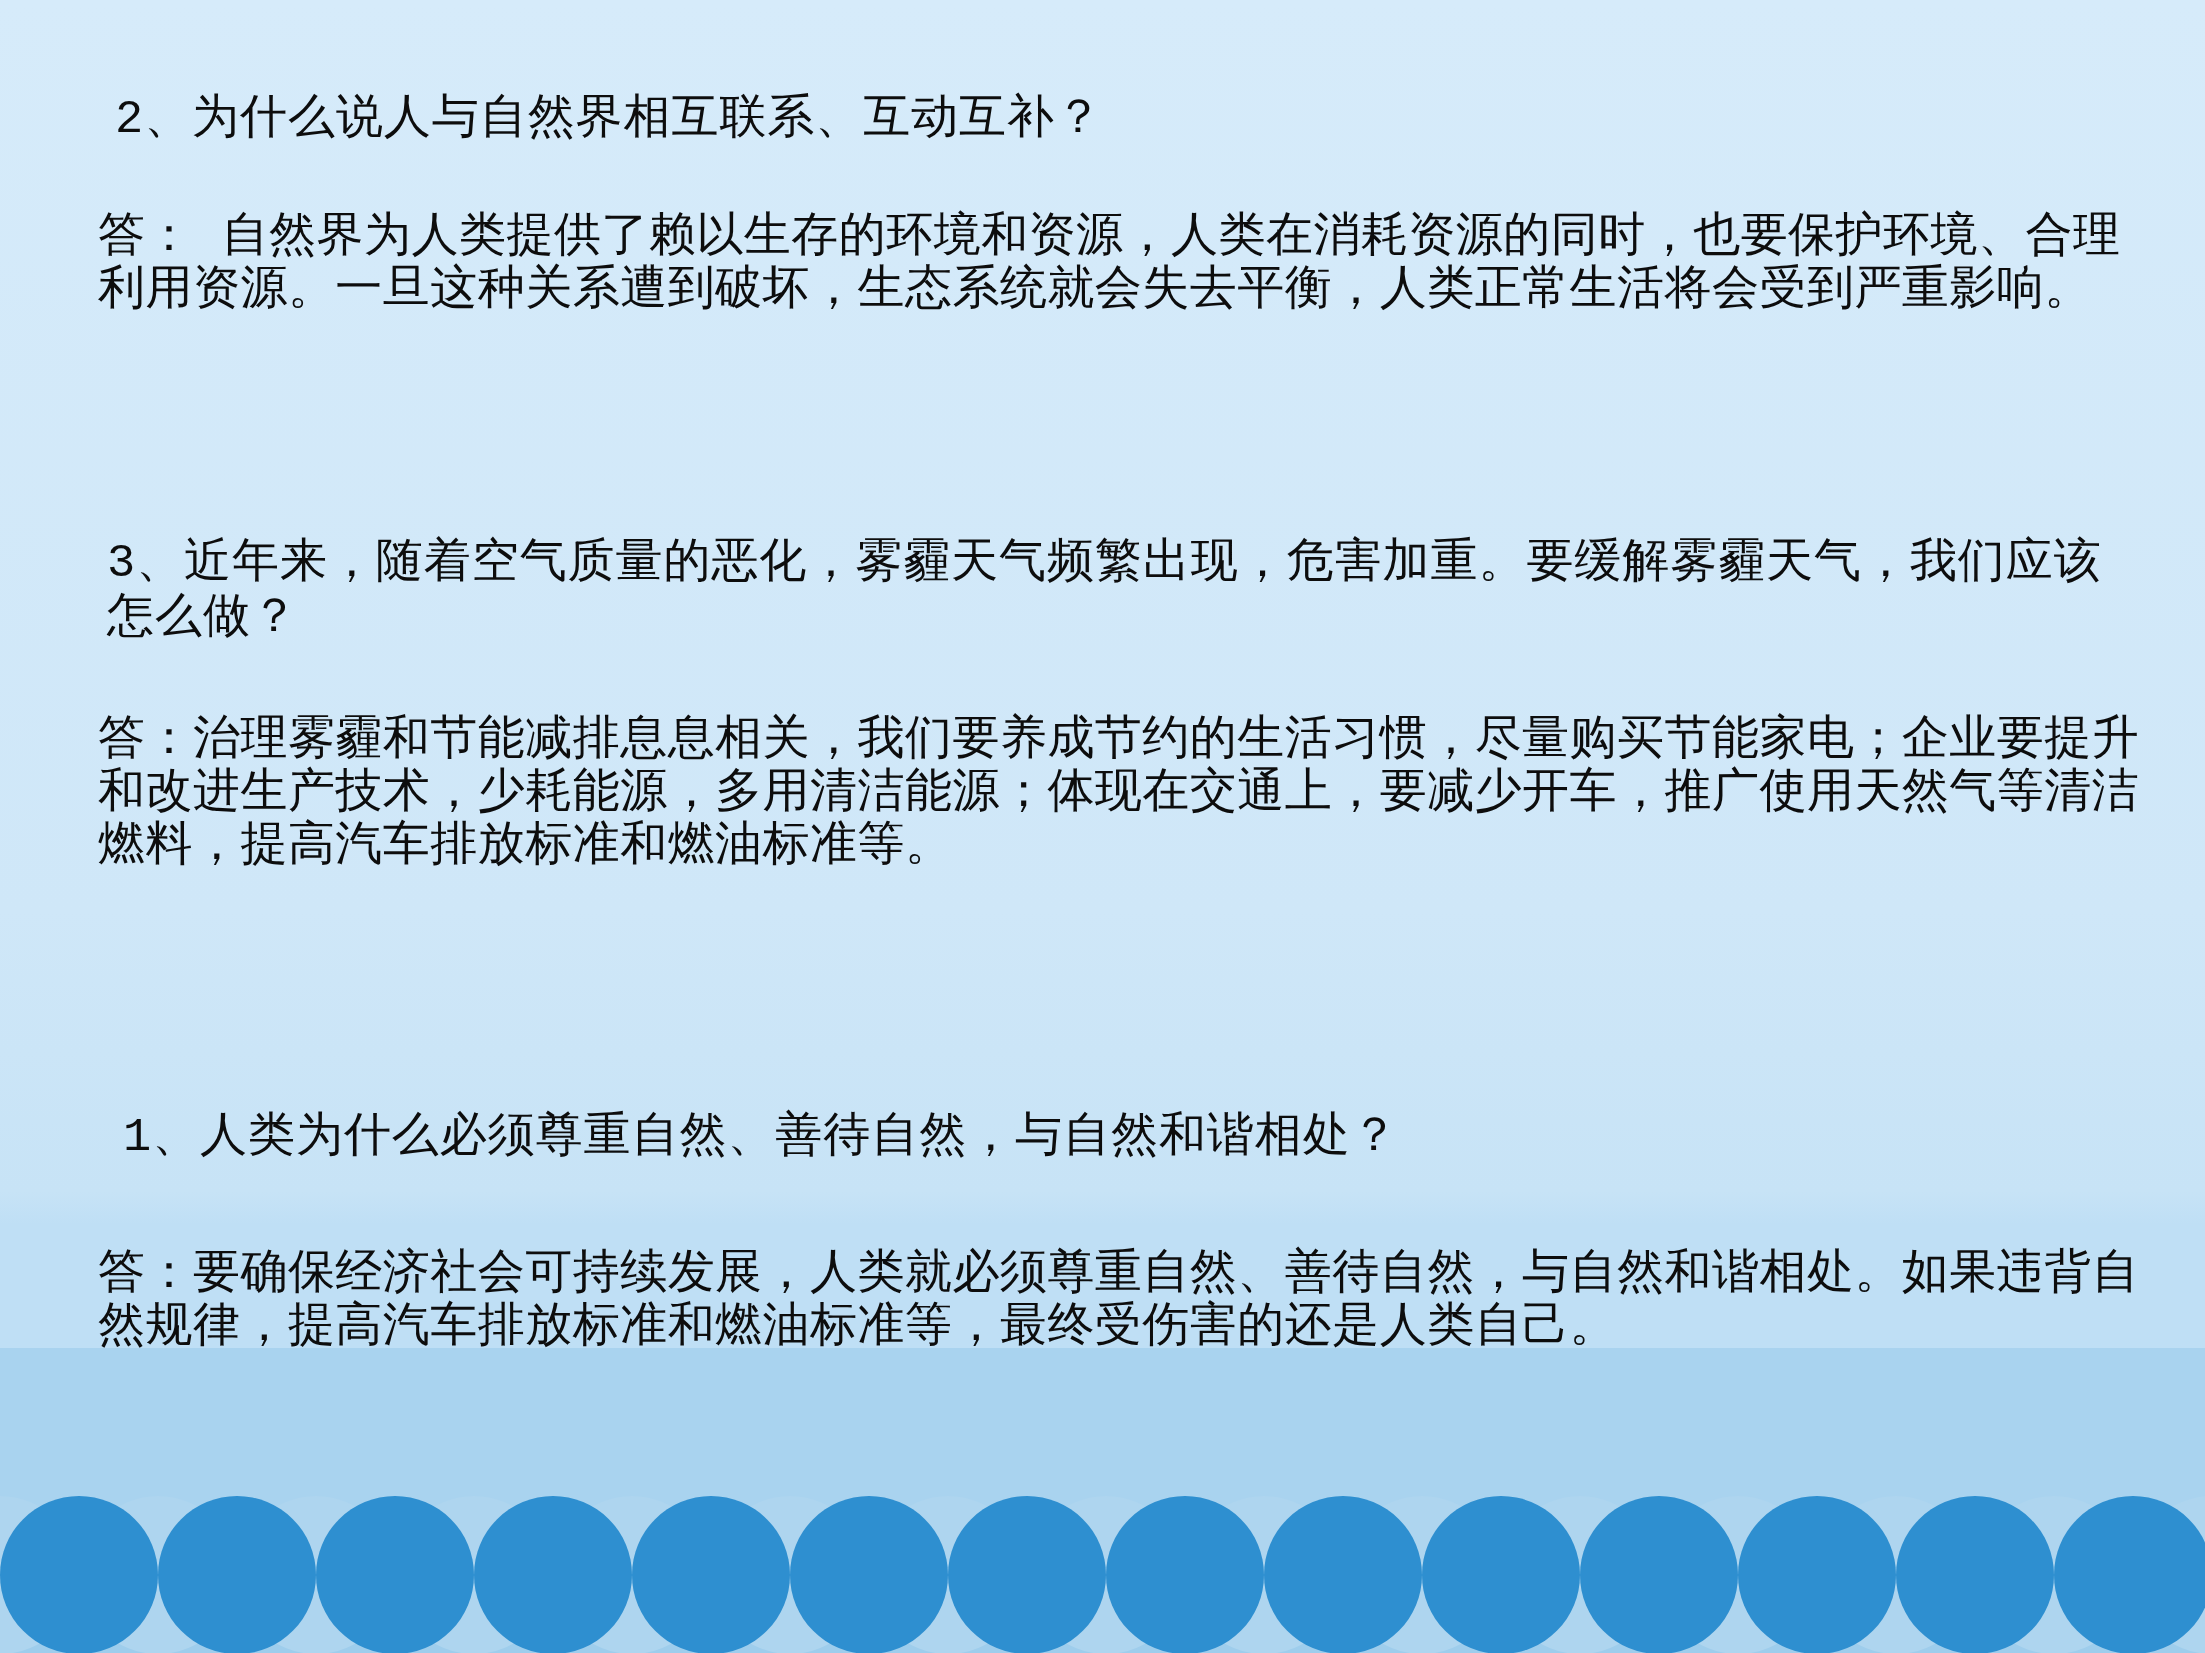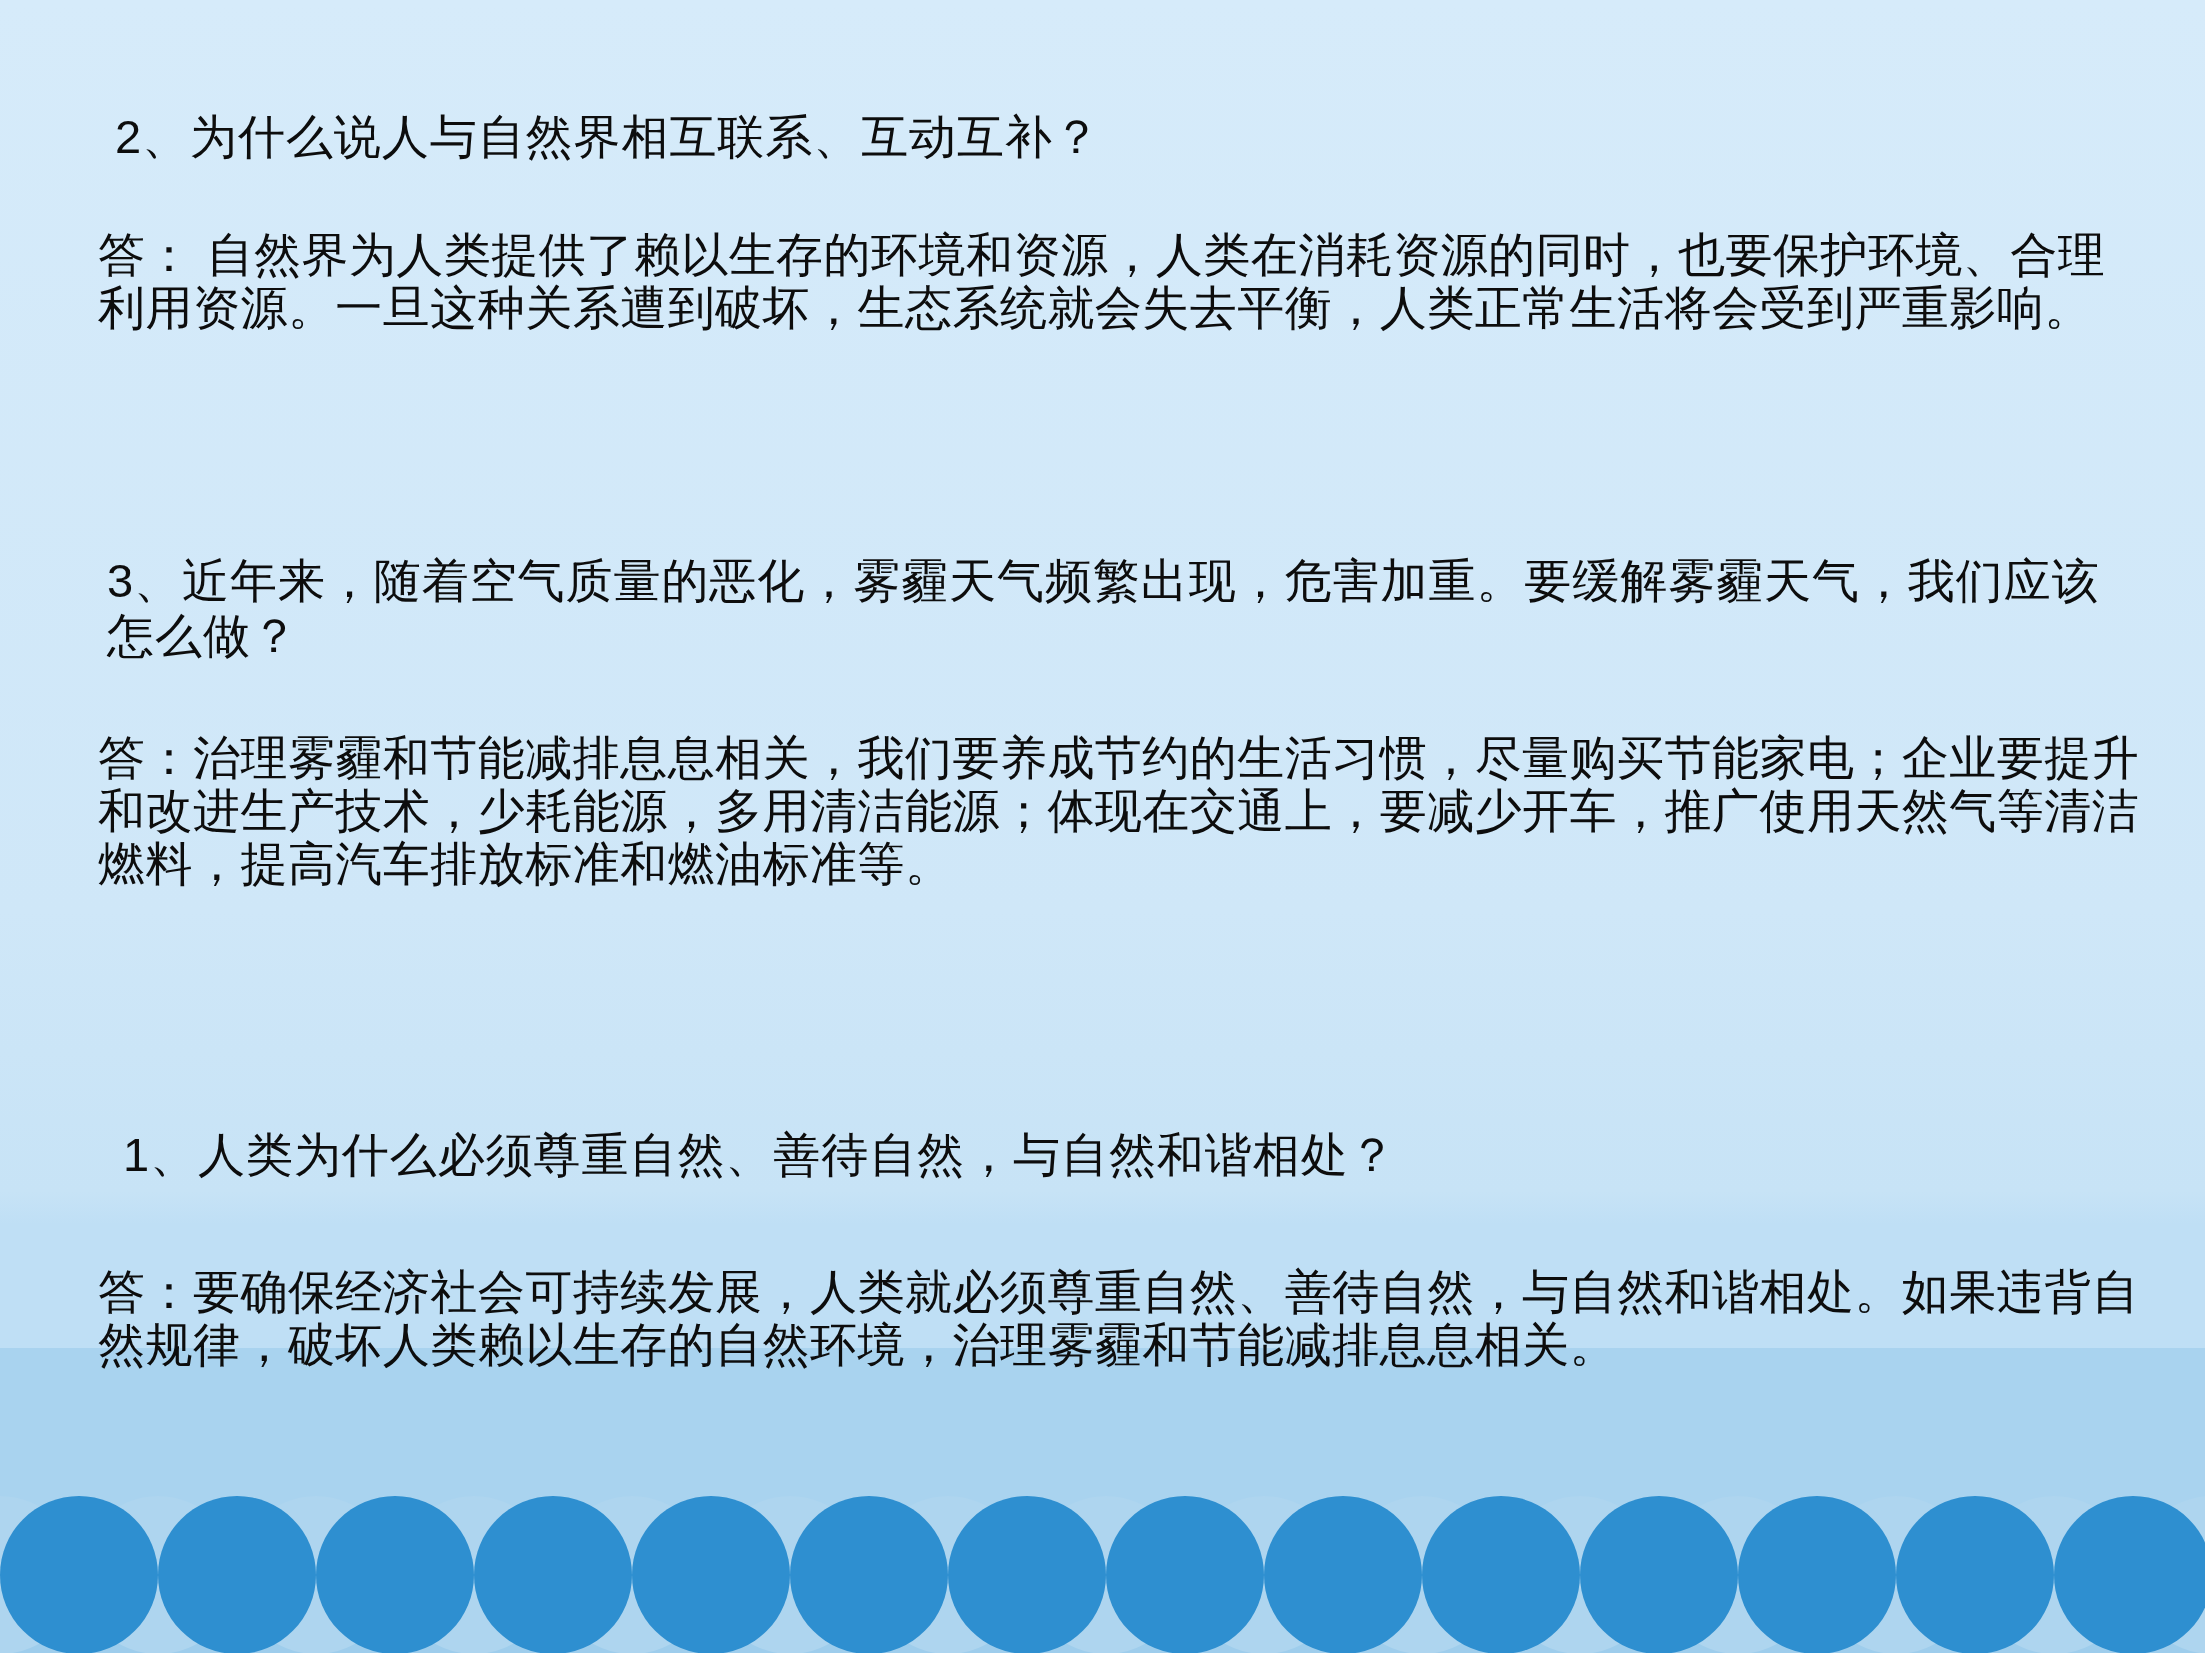--- a/index.html
+++ b/index.html
@@ -74,22 +74,21 @@
 
   .content {
     position: absolute;
     left: 0;
     top: 0;
     width: 2205px;
     padding: 0;
   }
   .block {
     color: #0d0d0d;
-    font-family: Liberation Sans, sans-serif;
-    margin-top: 17px;
+    font-family: Liberation Mono, monospace;
   }
   .q {
     font-size: 47px;
     line-height: 1.18;
     font-weight: 400;
     letter-spacing: 0.02em;
   }
   .a {
     font-size: 47px;
     line-height: 1.13;
@@ -151,17 +150,17 @@
     <div class="block q pos-q2">2、为什么说人与自然界相互联系、互动互补？</div>
 
     <div class="block a pos-a2">答： 自然界为人类提供了赖以生存的环境和资源，人类在消耗资源的同时，也要保护环境、合理利用资源。一旦这种关系遭到破坏，生态系统就会失去平衡，人类正常生活将会受到严重影响。</div>
 
     <div class="block q pos-q3">3、近年来，随着空气质量的恶化，雾霾天气频繁出现，危害加重。要缓解雾霾天气，我们应该怎么做？</div>
 
     <div class="block a pos-a3">答：治理雾霾和节能减排息息相关，我们要养成节约的生活习惯，尽量购买节能家电；企业要提升和改进生产技术，少耗能源，多用清洁能源；体现在交通上，要减少开车，推广使用天然气等清洁燃料，提高汽车排放标准和燃油标准等。</div>
 
     <div class="block q pos-q4">1、人类为什么必须尊重自然、善待自然，与自然和谐相处？</div>
 
-    <div class="block a pos-a4">答：要确保经济社会可持续发展，人类就必须尊重自然、善待自然，与自然和谐相处。如果违背自然规律，破坏人类赖以生存的自然环境，治理雾霾和节能减排息息相关。</div>
+    <div class="block a pos-a4">答：要确保经济社会可持续发展，人类就必须尊重自然、善待自然，与自然和谐相处。如果违背自然规律，提高汽车排放标准和燃油标准等，最终受伤害的还是人类自己。</div>
 
   </div>
 </div>
 
 
 </body></html>

